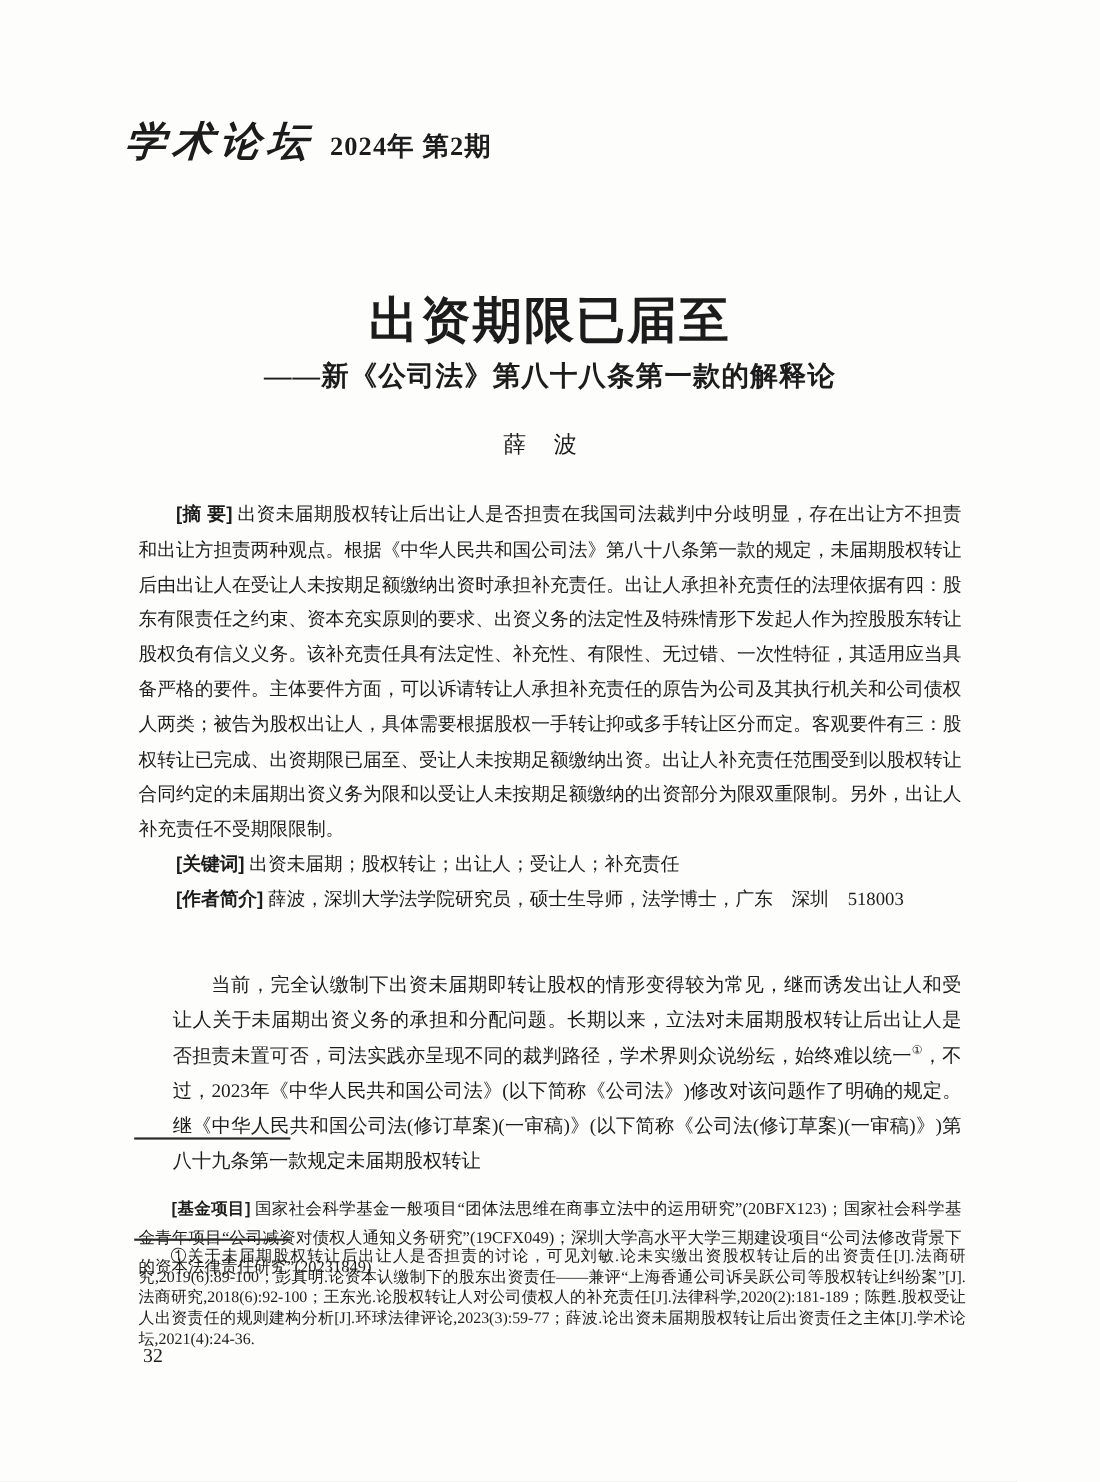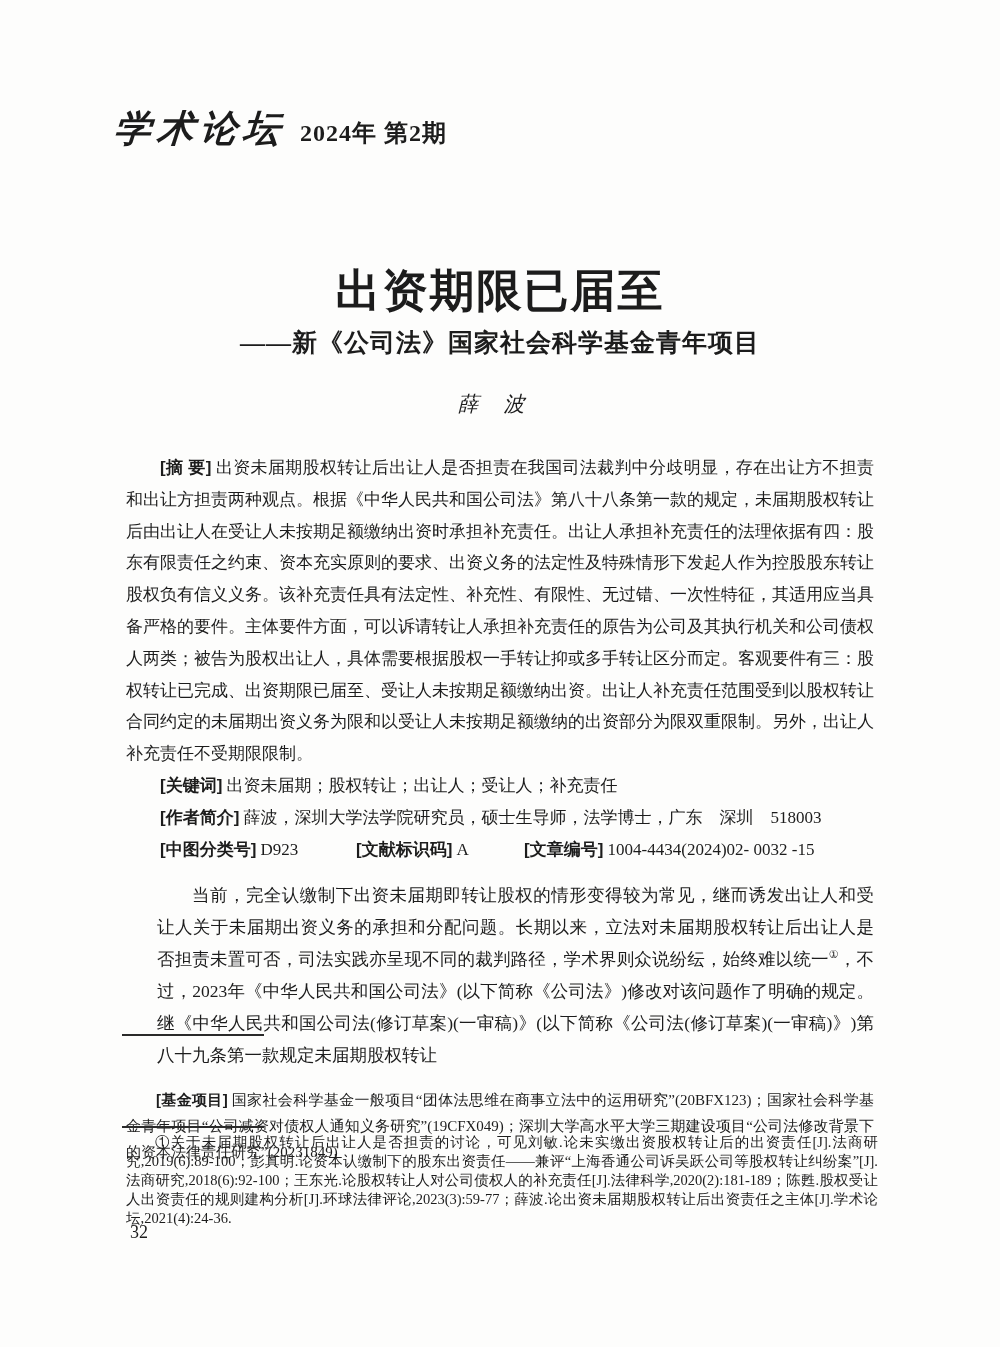--- a/index.html
+++ b/index.html
@@ -63,21 +63,20 @@
     line-height: 1;
   }
   .author-name {
     position: absolute;
     left: 0; right: 16px;
     top: 394px;
     text-align: center;
     font-size: 21px;
     letter-spacing: 2px;
     line-height: 1;
-    font-style: italic;
   }
 
   
   .meta-block {
     position: absolute;
     left: 126px;
     right: 126px;
     top: 452px;
     font-size: 17px;
     line-height: 31.8px;
@@ -149,30 +148,27 @@
 <body>
 
 <div class="page">
 
   <div class="masthead">
     <span class="journal-logo">学术论坛</span>
     <span class="journal-issue">2024年 第2期</span>
   </div>
 
   <div class="title-line title-line-2">出资期限已届至</div>
-  <div class="subtitle">——新《公司法》国家社会科学基金青年项目</div>
+  <div class="subtitle">——新《公司法》第八十八条第一款的解释论</div>
   <div class="author-name">薛　波</div>
 
   <div class="meta-block">
     <p><span class="label">[摘 要]</span> <span>出资未届期股权转让后出让人是否担责在我国司法裁判中分歧明显，存在出让方不担责和出让方担责两种观点。根据《中华人民共和国公司法》第八十八条第一款的规定，未届期股权转让后由出让人在受让人未按期足额缴纳出资时承担补充责任。出让人承担补充责任的法理依据有四：股东有限责任之约束、资本充实原则的要求、出资义务的法定性及特殊情形下发起人作为控股股东转让股权负有信义义务。该补充责任具有法定性、补充性、有限性、无过错、一次性特征，其适用应当具备严格的要件。主体要件方面，可以诉请转让人承担补充责任的原告为公司及其执行机关和公司债权人两类；被告为股权出让人，具体需要根据股权一手转让抑或多手转让区分而定。客观要件有三：股权转让已完成、出资期限已届至、受让人未按期足额缴纳出资。出让人补充责任范围受到以股权转让合同约定的未届期出资义务为限和以受让人未按期足额缴纳的出资部分为限双重限制。另外，出让人补充责任不受期限限制。</span></p>
     <p><span class="label">[关键词]</span> <span>出资未届期；股权转让；出让人；受让人；补充责任</span></p>
     <p><span class="label">[作者简介]</span> <span>薛波，深圳大学法学院研究员，硕士生导师，法学博士，广东　深圳　518003</span></p>
-    <p class="clc-line">
-      <span class="seg1"><span class="label">[中图分类号]</span> <span>D923</span></span><span class="seg2"><span class="label">[文献标识码]</span> <span>A</span></span><span class="seg3"><span class="label">[文章编号]</span> <span>1004-4434(2024)02- 0032 -15</span></span>
-    </p>
   </div>
 
   <div class="body-block">
     <p><span>当前，完全认缴制下出资未届期即转让股权的情形变得较为常见，继而诱发出让人和受让人关于未届期出资义务的承担和分配问题。长期以来，立法对未届期股权转让后出让人是否担责未置可否，司法实践亦呈现不同的裁判路径，学术界则众说纷纭，始终难以统一</span><sup class="fn-mark">①</sup><span>，不过，2023年《中华人民共和国公司法》(以下简称《公司法》)修改对该问题作了明确的规定。继《中华人民共和国公司法(修订草案)(一审稿)》(以下简称《公司法(修订草案)(一审稿)》)第八十九条第一款规定未届期股权转让</span></p>
   </div>
 
   <div class="separator sep-fund"></div>
 
   <div class="fund-block">
     <p><span class="label">[基金项目]</span> <span>国家社会科学基金一般项目“团体法思维在商事立法中的运用研究”(20BFX123)；国家社会科学基金青年项目“公司减资对债权人通知义务研究”(19CFX049)；深圳大学高水平大学三期建设项目“公司法修改背景下的资本法律责任研究”(20231849)</span></p>

